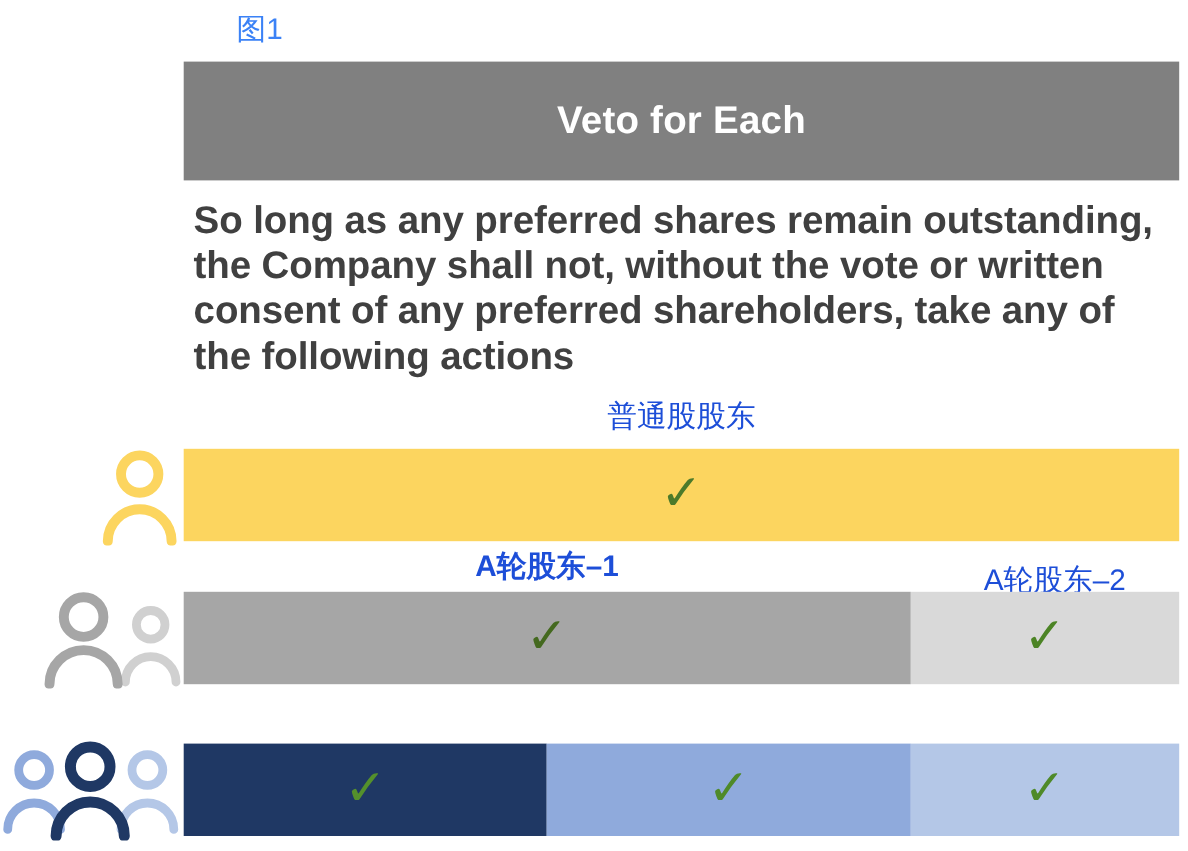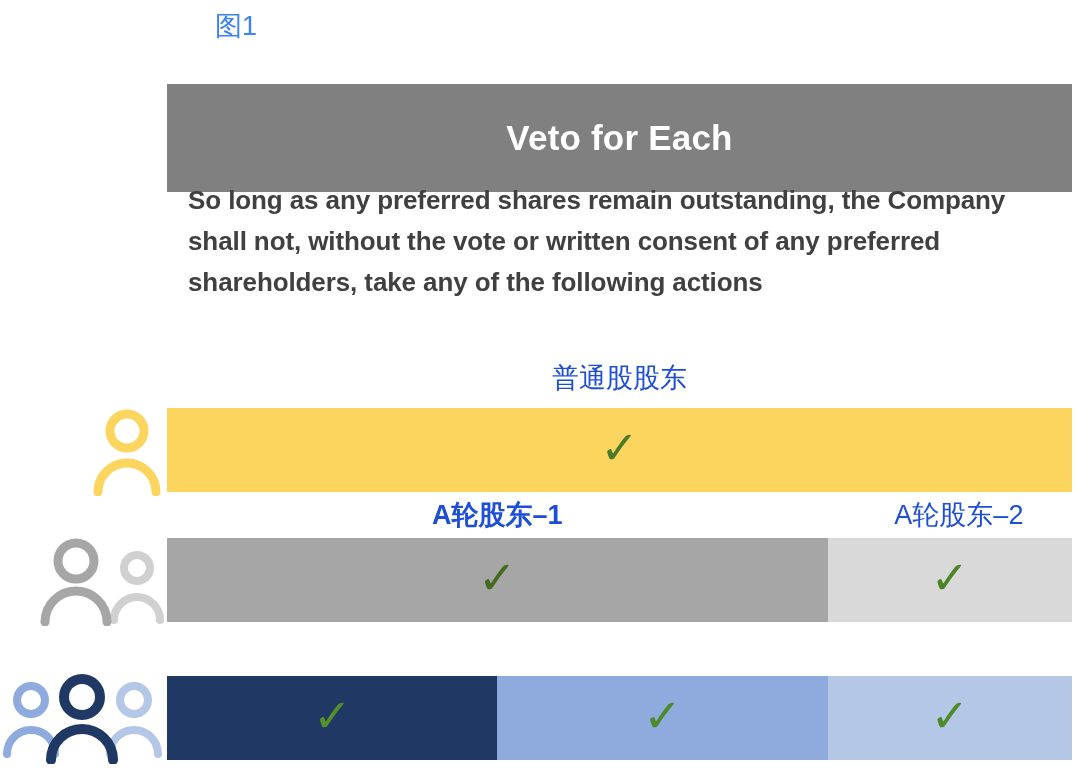--- a/index.html
+++ b/index.html
@@ -38,42 +38,40 @@
   .header-band {
     position: absolute;
     left: 167px;
     top: 56px;
     width: 905px;
     height: 108px;
     background: #808080;
     display: flex;
     align-items: center;
     justify-content: center;
-    margin-top: 28px;
   }
   .header-title {
     color: #ffffff;
     font-size: 35px;
     font-weight: bold;
     letter-spacing: 0.2px;
     white-space: nowrap;
   }
 
   
   .body-text {
     position: absolute;
     left: 176px;
     top: 180px;
     width: 880px;
-    font-size: 26px;
+    font-size: 35px;
     font-weight: bold;
     color: #404040;
     line-height: 41px;
     letter-spacing: -0.1px;
-    margin-left: 12px;
   }
 
   .caption-strip {
     position: absolute;
     left: 167px;
     width: 905px;
     height: 40px;
   }
   .caption {
     position: absolute;
@@ -133,21 +131,21 @@
   </div>
   <div class="people" style="left:88px;top:404px;width:78px;height:92px">
     <svg width="78" height="92" viewBox="0 0 78 92" xmlns="http://www.w3.org/2000/svg">
       <circle cx="39" cy="27" r="17" fill="none" stroke="#fcd55f" stroke-width="9"></circle>
       <path d="M10 88 a29 29 0 0 1 58 0" fill="none" stroke="#fcd55f" stroke-width="9" stroke-linecap="round"></path>
     </svg>
   </div>
 
   <div class="caption-strip" style="top:495px">
     <div class="caption" style="left: 36.5%; transform: translateX(-50%); font-weight: bold;">A轮股东–1</div>
-    <div class="caption" style="left: 87.5%; transform: translateX(-50%);">A轮股东–2</div>
+    <div class="caption" style="left: 87.5%; transform: translateX(-50%); margin-top: 12px;">A轮股东–2</div>
   </div>
   <div class="bar-strip" style="top:538px;height:84px">
     <div class="seg" style="width: 73%; background: rgb(166, 166, 166);">
       <span class="check" style="color: rgb(68, 105, 31);">✓</span>
     </div>
     <div class="seg" style="width: 27%; background: rgb(217, 217, 217);">
       <span class="check" style="color: rgb(76, 132, 37);">✓</span>
     </div>
   </div>
   <div class="people" style="left:32px;top:534px;width:134px;height:92px">

